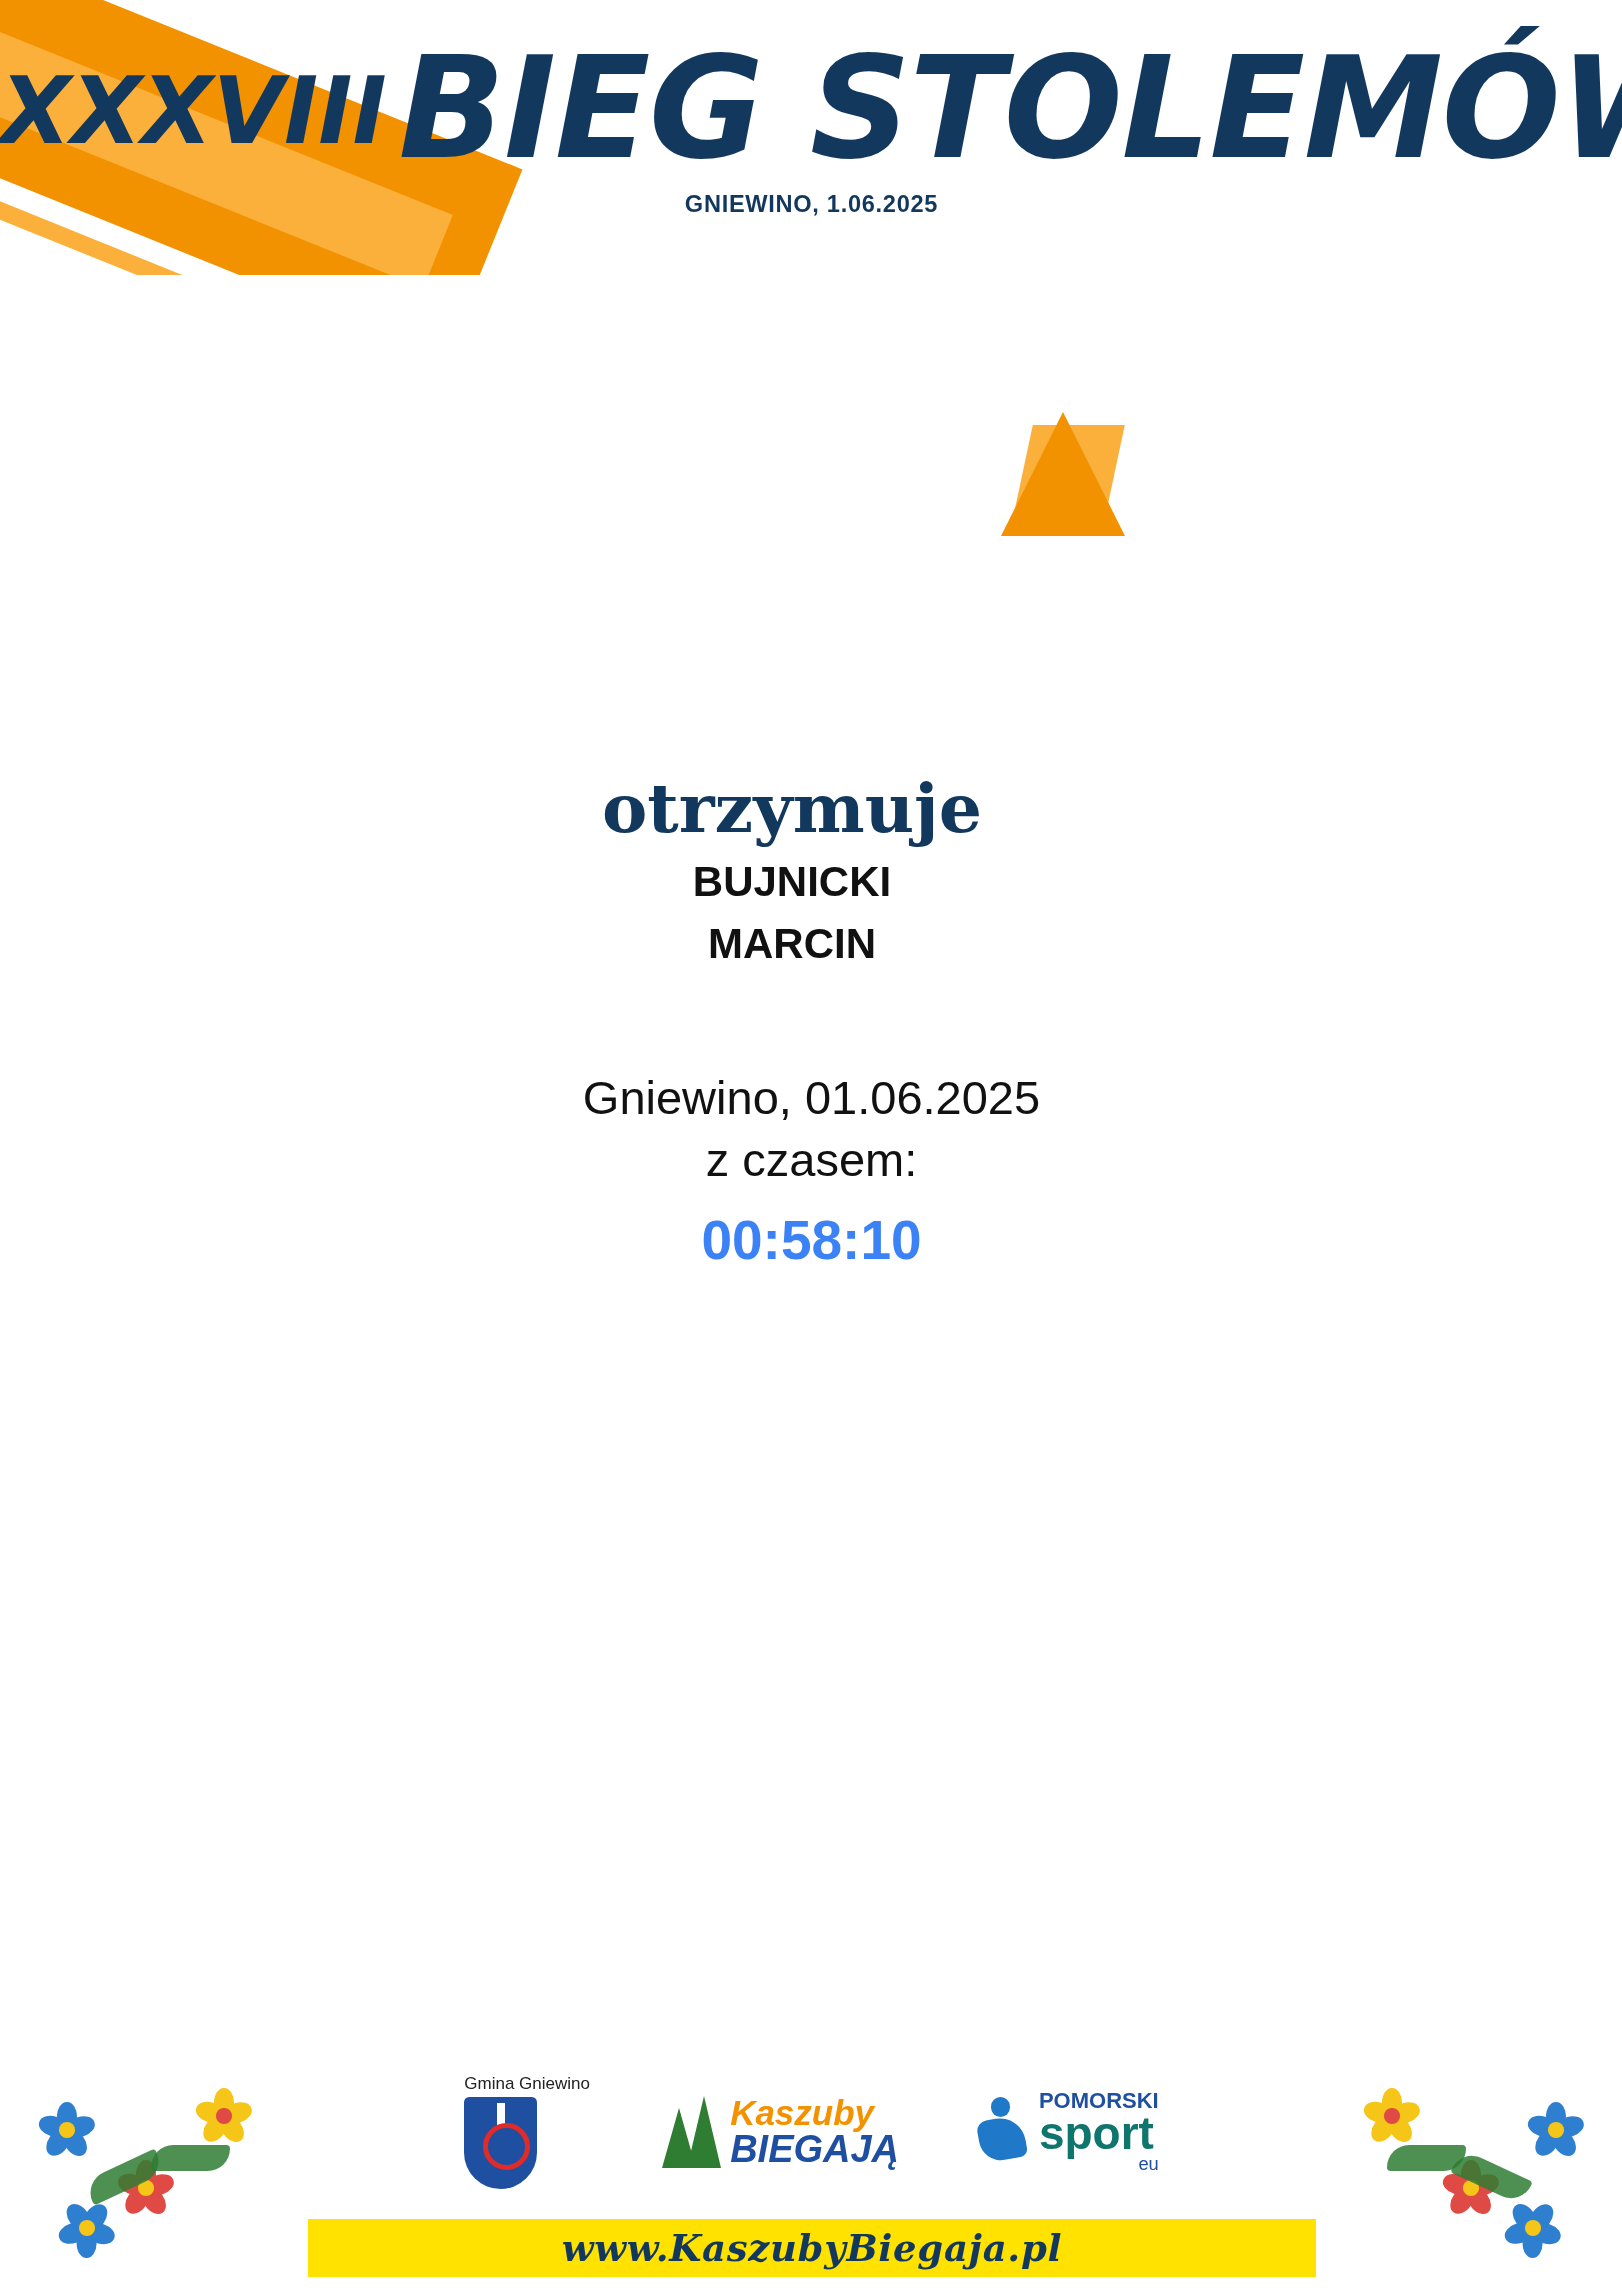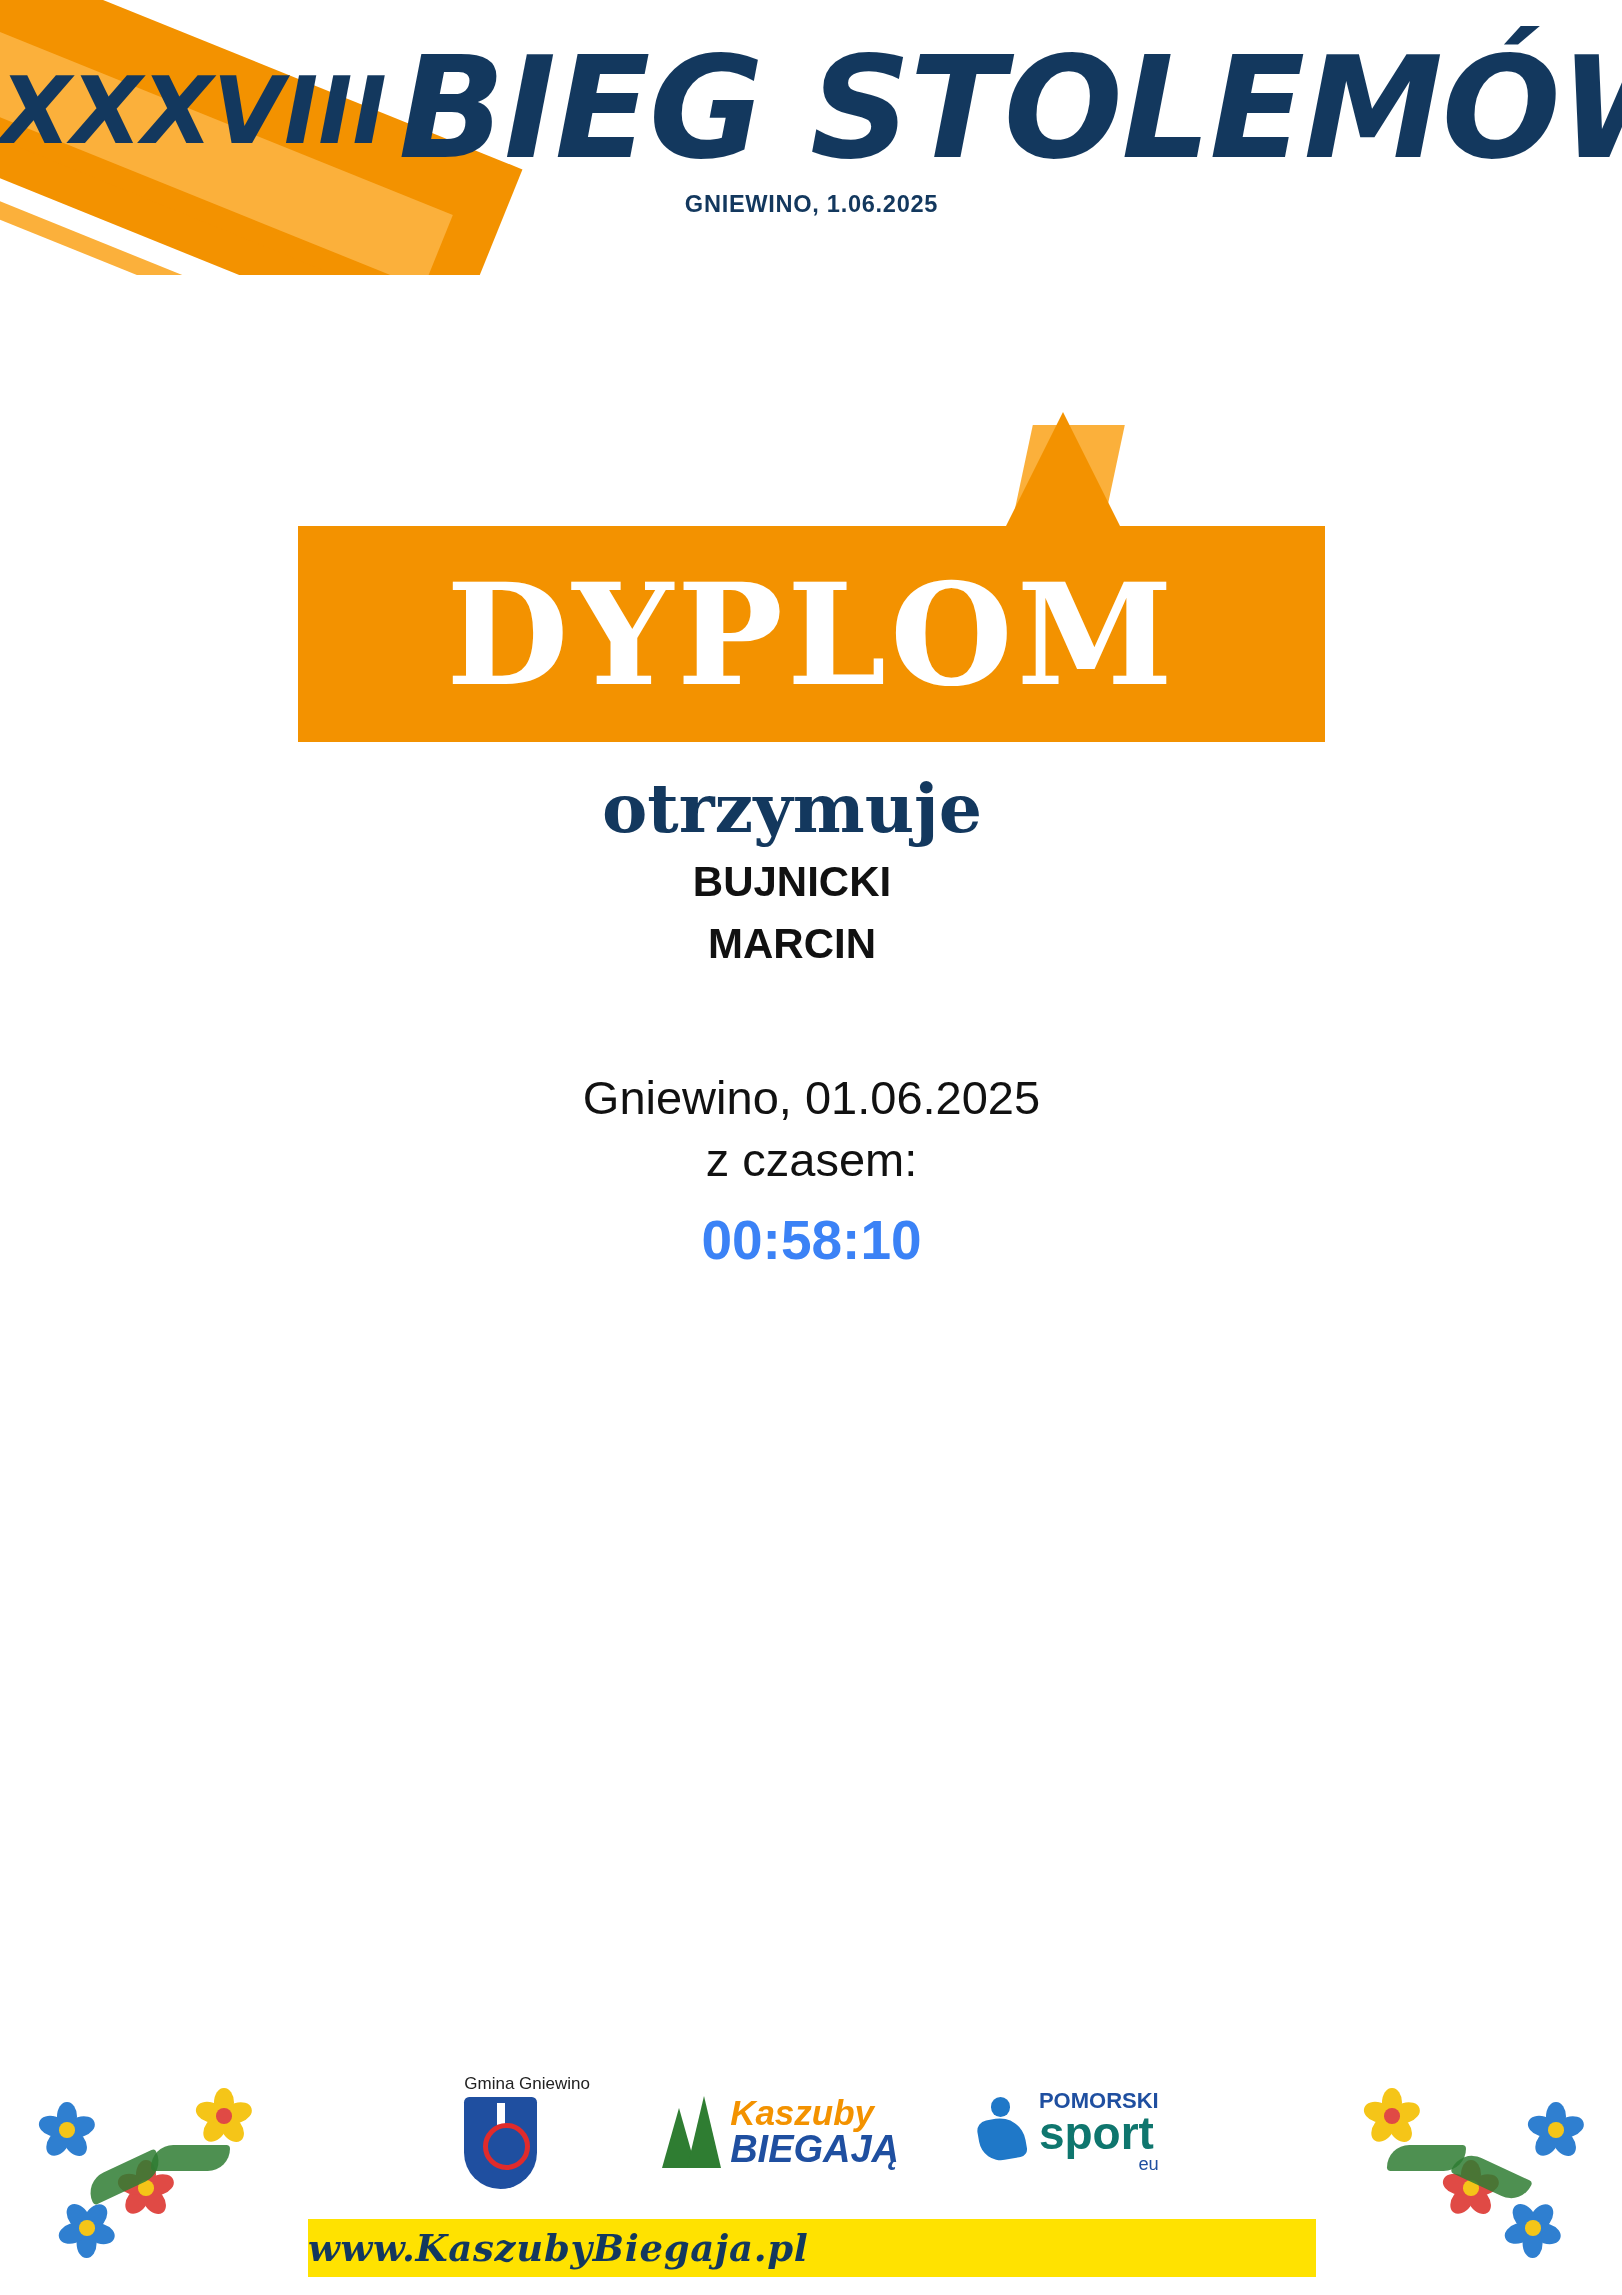--- a/index.html
+++ b/index.html
@@ -401,21 +401,21 @@
   .ps-text { line-height: 1; }
   .ps-pomorski { font-size: 22px; font-weight: bold; color: #1f4fa0; }
   .ps-sport { font-size: 46px; font-weight: bold; color: #0f766e; line-height: .92; }
   .ps-eu { font-size: 18.3px; color: #1f4fa0; text-align: right; }
 
   
   .url-ribbon {
     position: absolute;
     left: 308px; bottom: 18.3px; width: 1008px; height: 58px;
     background: #ffe200;
-    display: flex; align-items: center; 
+    display: flex; align-items: center; justify-content: center;
   }
   .url-text {
     font-family: "DejaVu Serif", serif;
     font-weight: bold; font-style: italic;
     font-size: 37px; color: #13385e; letter-spacing: 0.7px;
   }
 </style>
 </head>
 <body>
 
@@ -574,23 +574,20 @@
       <div class="legL"></div>
         <div class="legR"></div>
     </div>
 
     <div class="photo-fade-top"></div>
   </div>
 
   <div class="diploma-wrap">
     <div class="diploma-flag2"></div>
     <div class="diploma-flag"></div>
-    <div class="diploma-bar">
-      <div class="diploma-text">DYPLOM</div>
-    </div>
   </div>
 
   <div class="awardee">
     <div class="otrzymuje">otrzymuje</div>
     <div class="name-line">BUJNICKI</div>
     <div class="name-line">MARCIN</div>
   </div>
 
   <div class="reason">
     <div class="reason-line">Gniewino, 01.06.2025</div>

